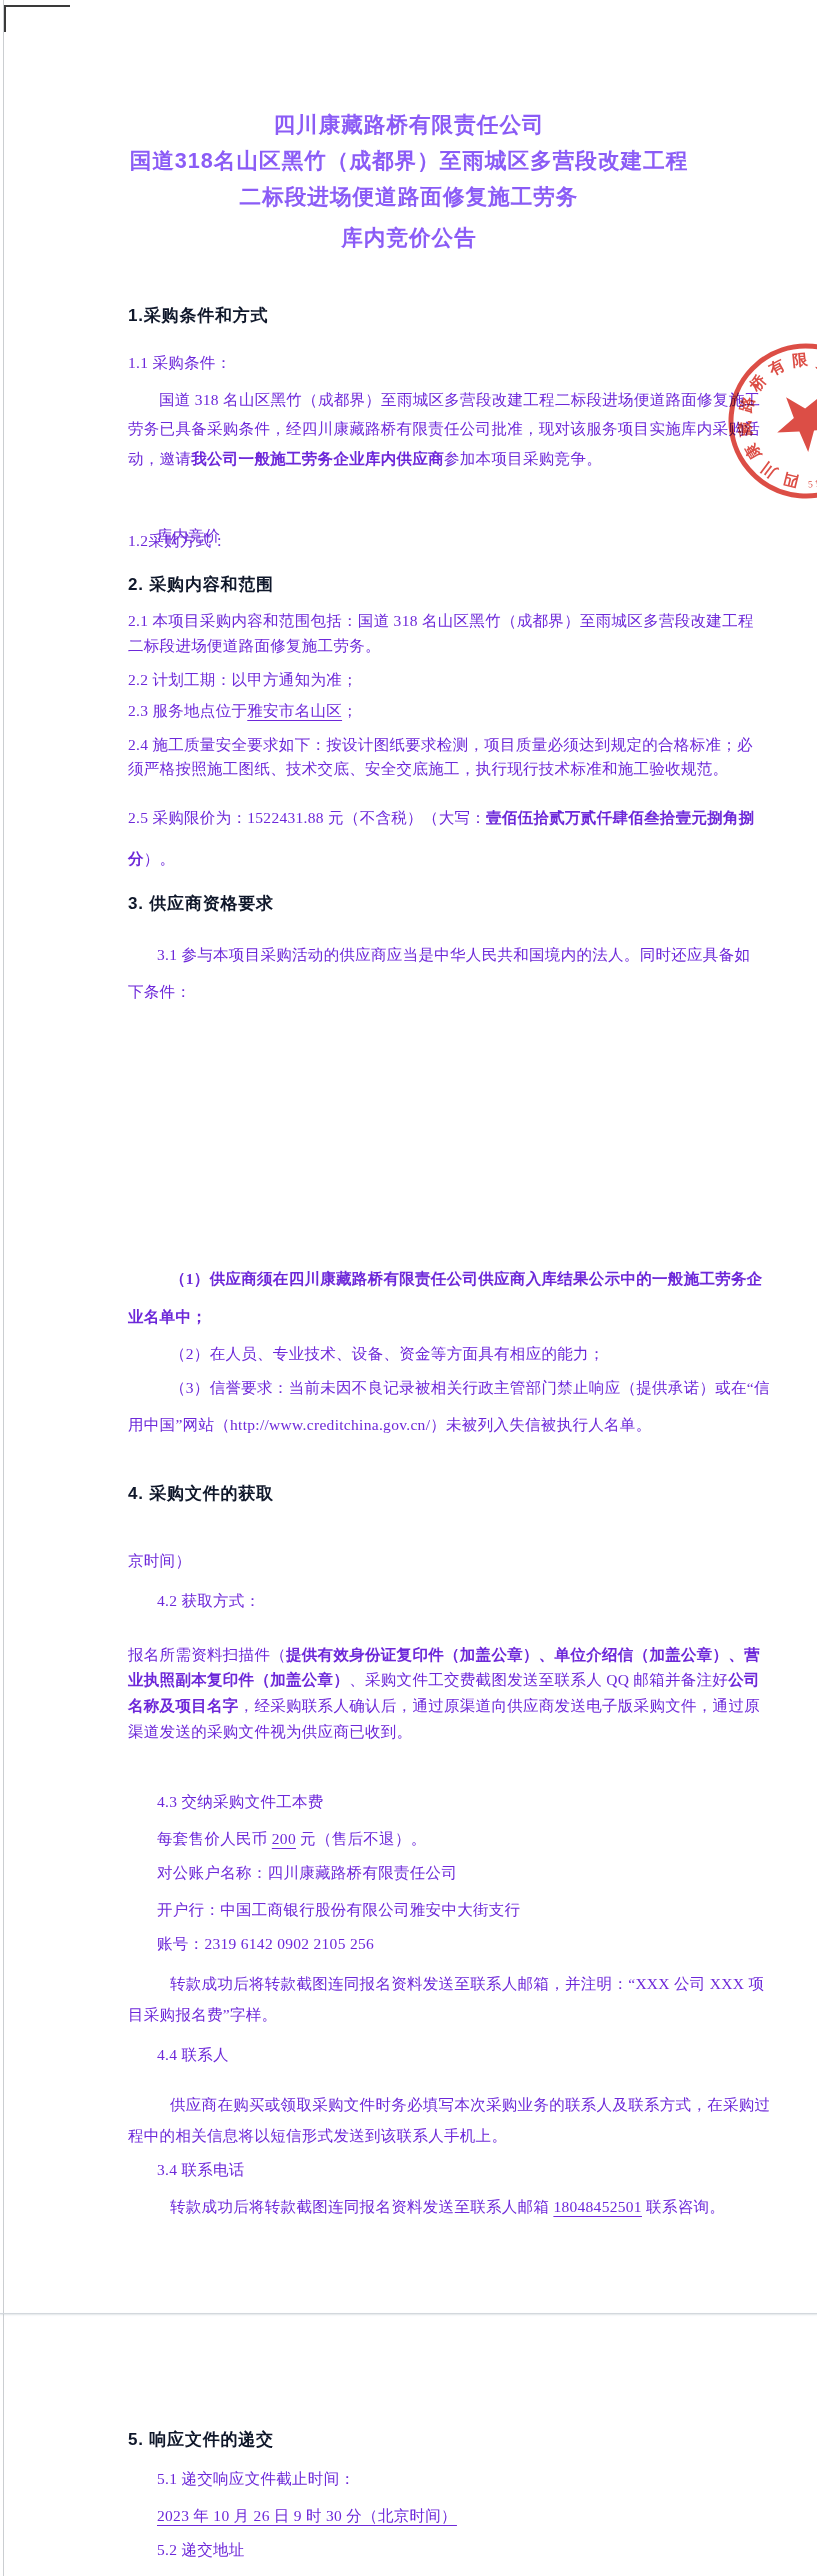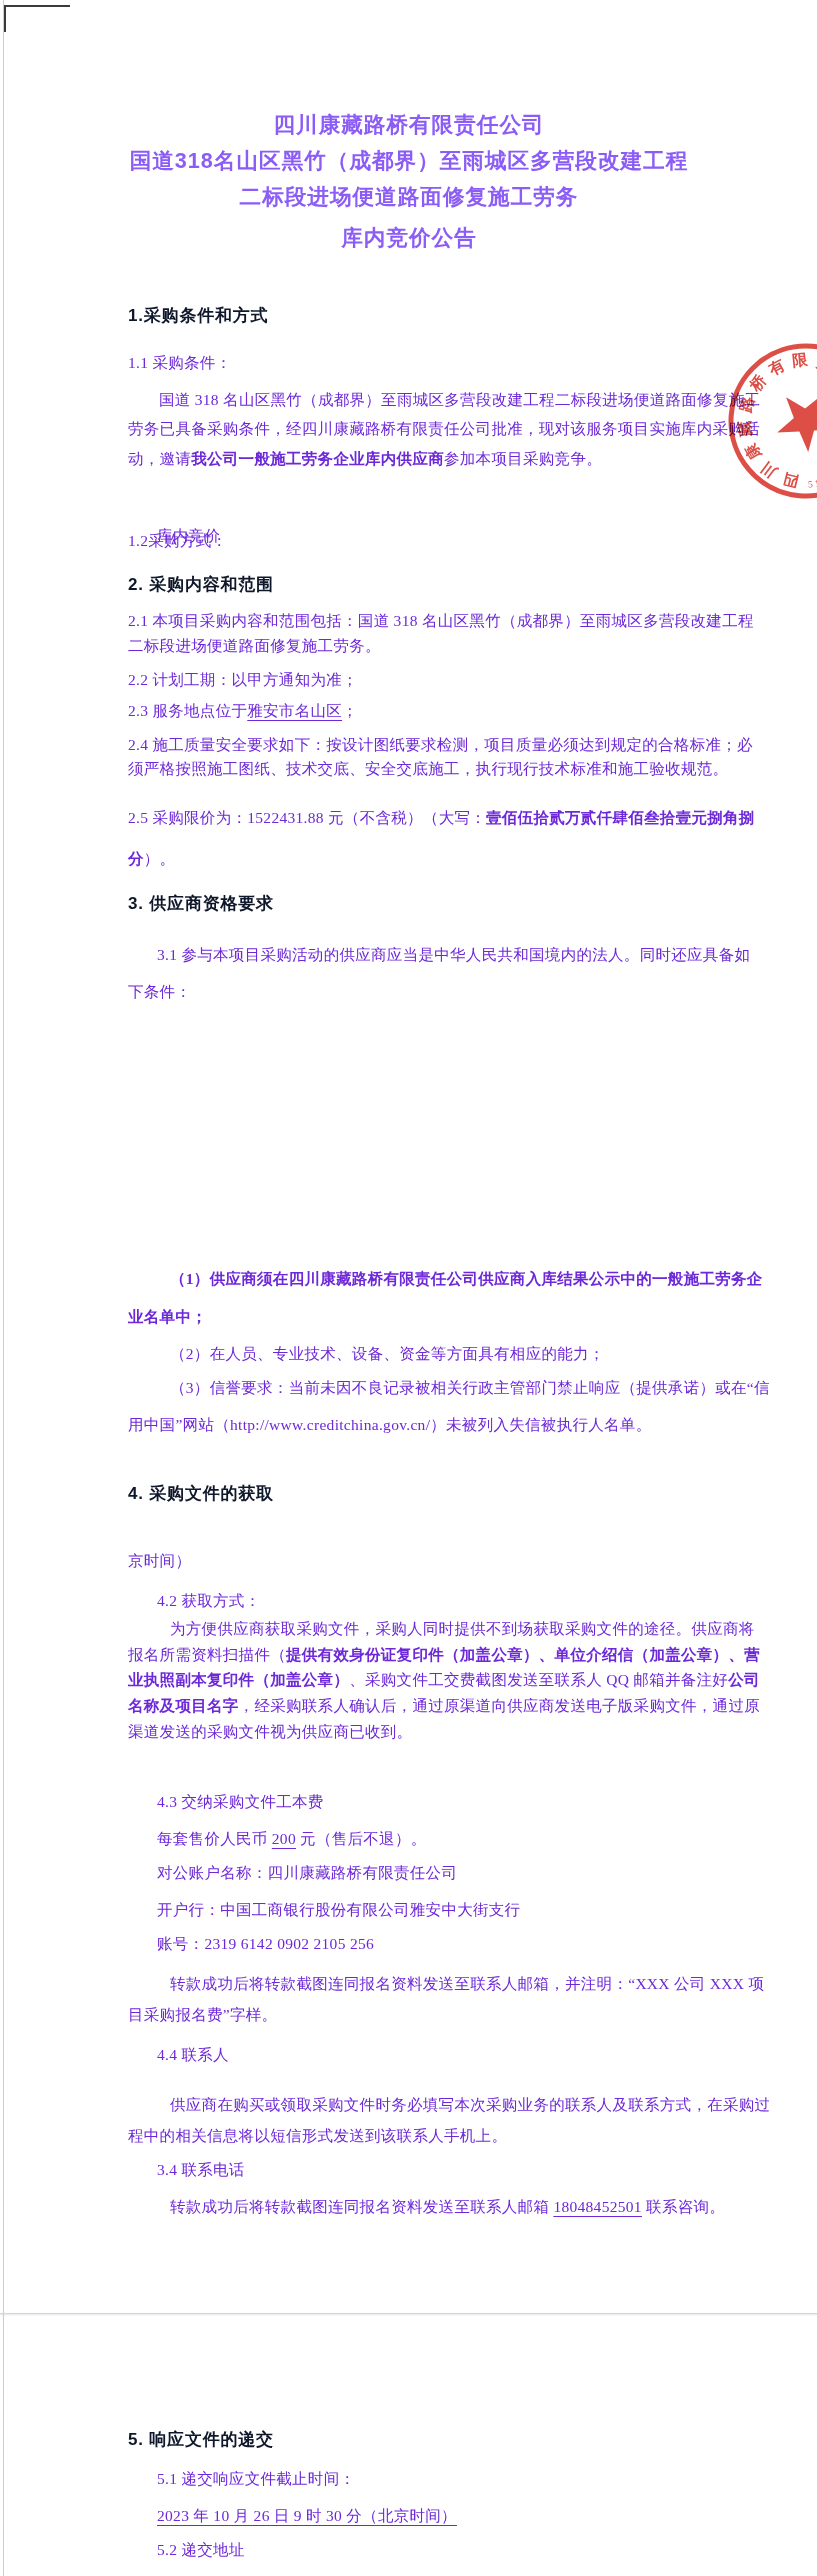--- a/index.html
+++ b/index.html
@@ -63,21 +63,20 @@
   <div class="ln" style="top:983px;left:128px;">下条件：</div>
   <div class="ln b" style="top:1270px;left:170px;">（1）供应商须在四川康藏路桥有限责任公司供应商入库结果公示中的一般施工劳务企</div>
   <div class="ln b" style="top:1308px;left:128px;">业名单中；</div>
   <div class="ln" style="top:1345px;left:170px;">（2）在人员、专业技术、设备、资金等方面具有相应的能力；</div>
   <div class="ln" style="top:1379px;left:170px;">（3）信誉要求：当前未因不良记录被相关行政主管部门禁止响应（提供承诺）或在“信</div>
   <div class="ln" style="top:1416px;left:128px;">用中国”网站（http://www.creditchina.gov.cn/）未被列入失信被执行人名单。</div>
 
   <div class="hd" style="top:1482px;left:128px;">4. 采购文件的获取</div>
   <div class="ln" style="top:1552px;left:128px;">京时间）</div>
   <div class="ln" style="top:1592px;left:157px;">4.2 获取方式：</div>
-  <div class="ln" style="top:1620px;left:170px;">为方便供应商获取采购文件，采购人同时提供不到场获取采购文件的途径。供应商将</div>
   <div class="ln" style="top:1646px;left:128px;">
     <span>报名所需资料扫描件（</span><span class="b">提供有效身份证复印件（加盖公章）、单位介绍信（加盖公章）、营</span>
   </div>
   <div class="ln" style="top:1697px;left:128px;">
     <span class="b">名称及项目名字</span><span>，经采购联系人确认后，通过原渠道向供应商发送电子版采购文件，通过原</span>
   </div>
   <div class="ln" style="top:1671px;left:128px;">
     <span class="b">业执照副本复印件（加盖公章）</span><span>、采购文件工交费截图发送至联系人 QQ 邮箱并备注好</span><span class="b">公司</span>
   </div>
   <div class="ln" style="top:1723px;left:128px;">渠道发送的采购文件视为供应商已收到。</div>

